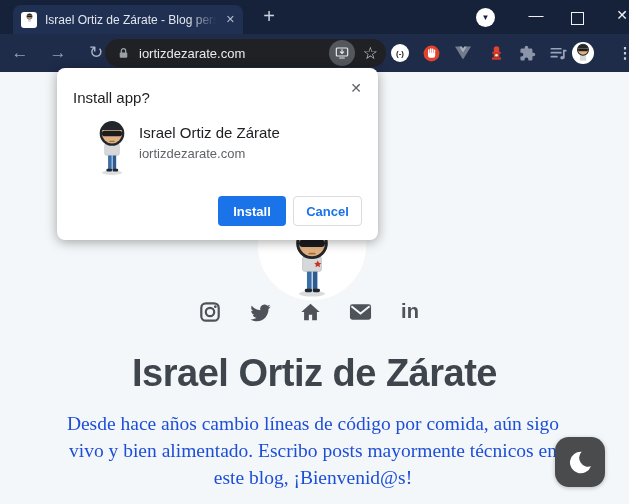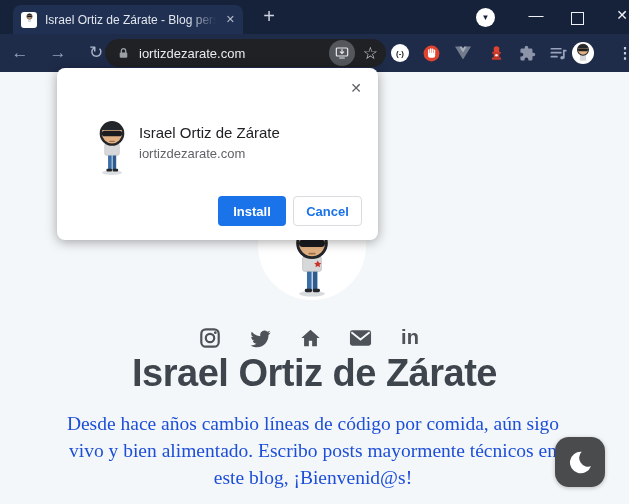--- a/index.html
+++ b/index.html
@@ -40,21 +40,21 @@
     justify-content:center;cursor:pointer;}
   .ext-circle{width:18px;height:18px;border-radius:50%;background:#fff;color:#202124;
     font-size:8px;display:flex;align-items:center;justify-content:center;font-weight:bold;}
   .profile-wrap{width:22px;height:22px;border-radius:50%;background:#fff;overflow:hidden;
     display:flex;align-items:flex-start;justify-content:center;}
   .more-dots{color:#c6cddb;font-size:15px;font-weight:bold;}
 
   
   .hero-circle{position:absolute;left:258px;top:192px;width:108px;height:108px;border-radius:50%;background:#fff;}
   .hero-avatar{position:absolute;left:288px;top:226px;}
-  .social{position:absolute;left:0;top:326px;width:620px;display:flex;justify-content:center;gap:27px;}
+  .social{position:absolute;left:0;top:300px;width:620px;display:flex;justify-content:center;gap:27px;}
   .social .s-ic{width:23px;height:23px;color:#4d5358;display:flex;align-items:center;
     justify-content:center;cursor:pointer;}
   .in-txt{font-weight:800;font-size:20px;color:#4d5358;letter-spacing:0;}
   .page-title{position:absolute;left:0;top:352px;width:629px;text-align:center;
     font-size:38px;font-weight:bold;color:#3e454d;letter-spacing:-0.5px;}
   .page-intro{position:absolute;left:52px;top:410px;width:522px;text-align:center;
     font-family:"Liberation Serif",serif;font-size:19.5px;line-height:27px;color:#1d4ed8;
     white-space:pre-line;}
   .moon-btn{position:absolute;left:555px;top:437px;width:50px;height:50px;background:#4a4b4d;
     border-radius:14px;display:flex;align-items:center;justify-content:center;cursor:pointer;
@@ -230,20 +230,21 @@
 vivo y bien alimentado. Escribo posts mayormente técnicos en
 este blog, ¡Bienvenid@s!</div>
 
   <div class="moon-btn">
     <svg width="26" height="26" viewBox="0 0 24 24">
       <path d="M13.5 2.5 a10 10 0 1 0 8.6 13.4 A8.2 8.2 0 0 1 13.5 2.5 z" fill="#fff"></path>
     </svg>
   </div>
 
   <div class="dialog">
+    <div class="dlg-title">Install app?</div>
     <div class="dlg-close">✕</div>
     <div class="dlg-avatar">
       <svg width="40" height="56" viewBox="0 0 64 100">
         <ellipse cx="32" cy="94" rx="18" ry="4" fill="#dcdfe2"></ellipse>
         <rect x="25" y="60" width="6.5" height="29" fill="#3a6ea8"></rect>
         <rect x="33" y="60" width="6.5" height="29" fill="#2f5c90"></rect>
         <rect x="22" y="87" width="10" height="5" rx="2" fill="#23262b"></rect>
         <rect x="33" y="87" width="10" height="5" rx="2" fill="#23262b"></rect>
         <rect x="19" y="42" width="26" height="21" rx="3" fill="#d7d8d9" stroke="#b8bbbf"></rect>
         <circle cx="32" cy="24" r="20" fill="#e2b183" stroke="#23262b" stroke-width="4"></circle>

